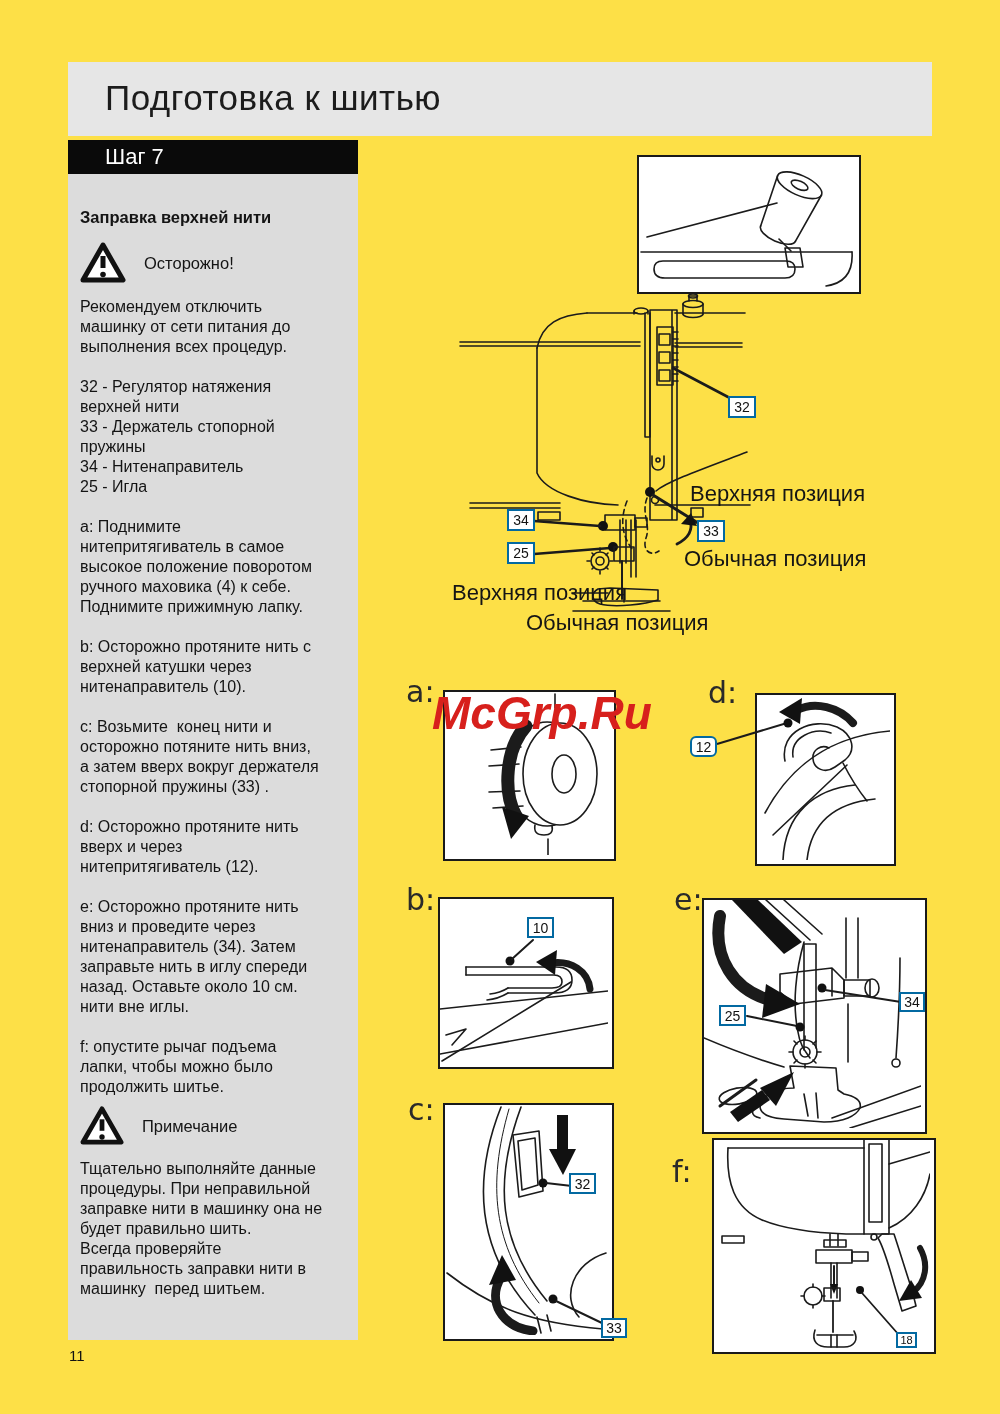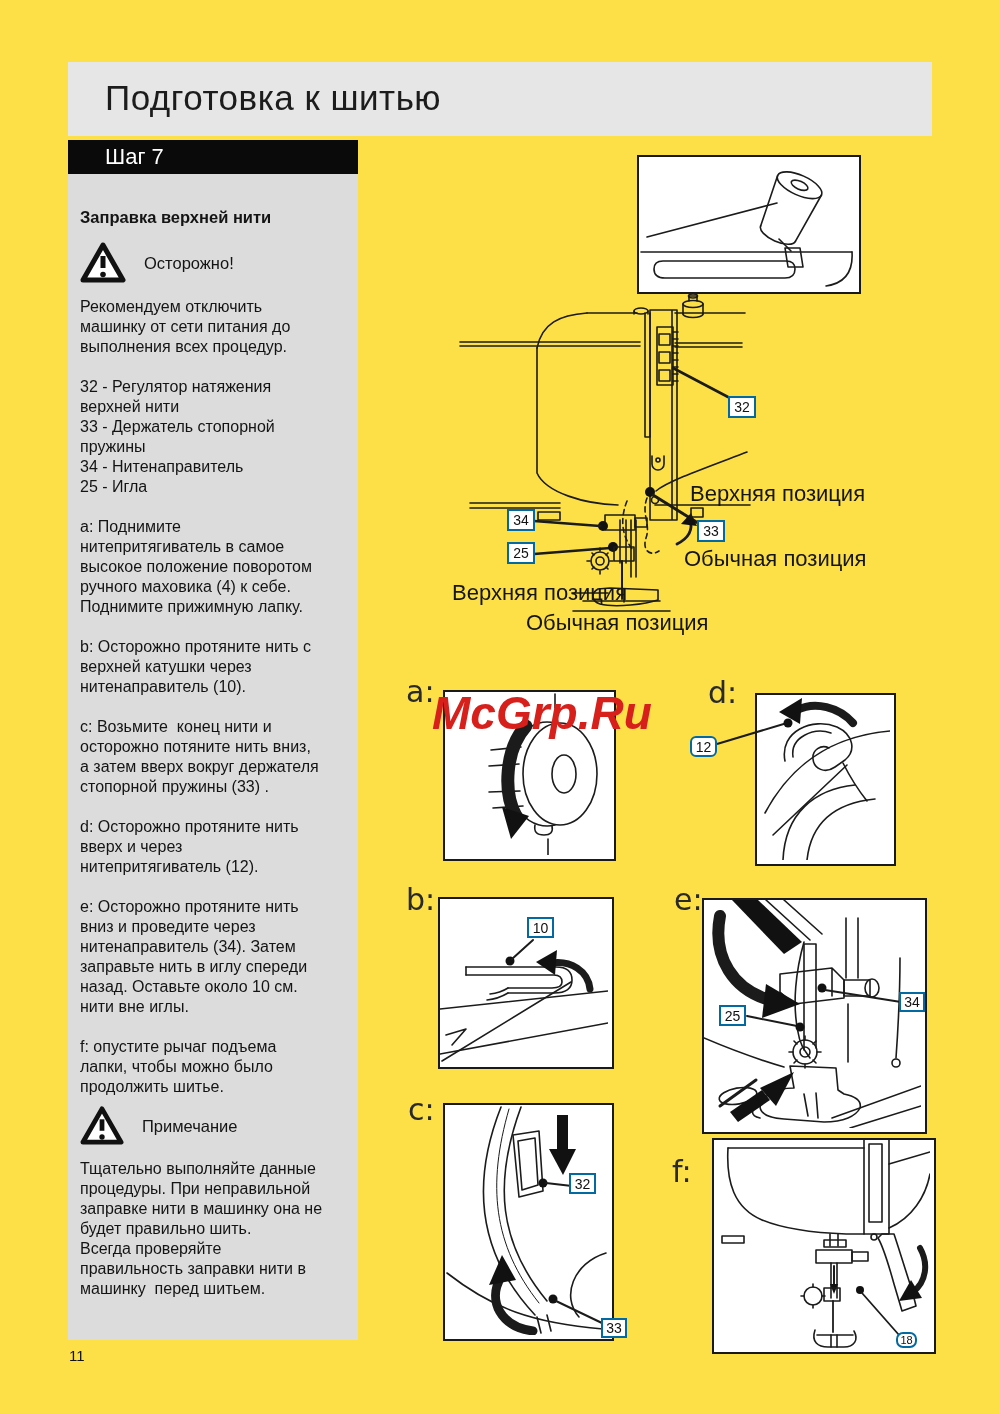--- a/index.html
+++ b/index.html
@@ -349,15 +349,15 @@
         <rect x="110" y="148" width="16" height="13"></rect>
         <path d="M 119,161 V 192" stroke-width="1.8"></path>
         <path d="M 101,190 C 97,202 104,207 114,207 L 130,207 C 140,207 145,200 140,191"></path>
         <path d="M 103,195 H 139"></path>
         <path d="M 117,195 V 207 M 123,195 V 207"></path>
         <circle cx="146" cy="150" r="4" fill="#111" stroke="none"></circle>
         <path d="M 148,153 L 185,195" stroke-width="1.8"></path>
       </g>
     </svg>
   </div>
-  <div class="abs callout" style="left:896px;top:1332px;width:21px;height:16px;font-size:11px;border-radius:7px;">18</div>
+  <div class="abs callout" style="left:896px;top:1332px;width:21px;height:16px;font-size:11px;">18</div>
 
 </div>
 
 </body></html>

